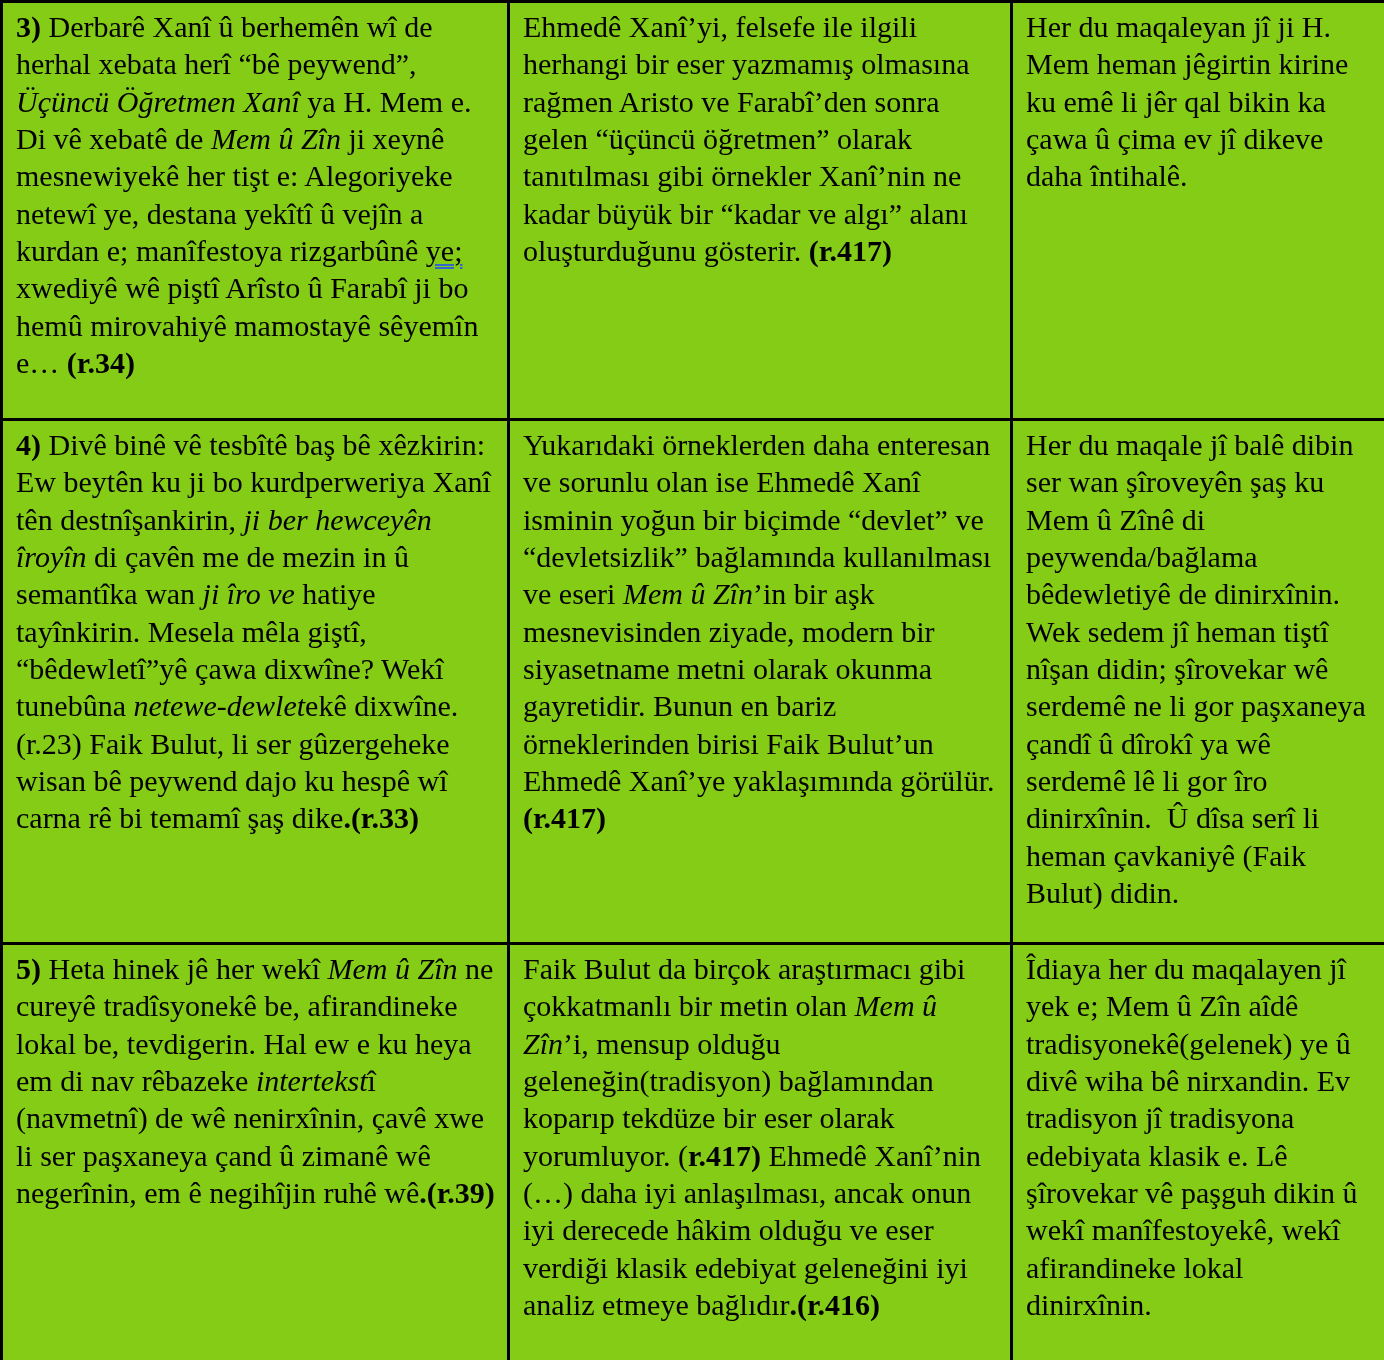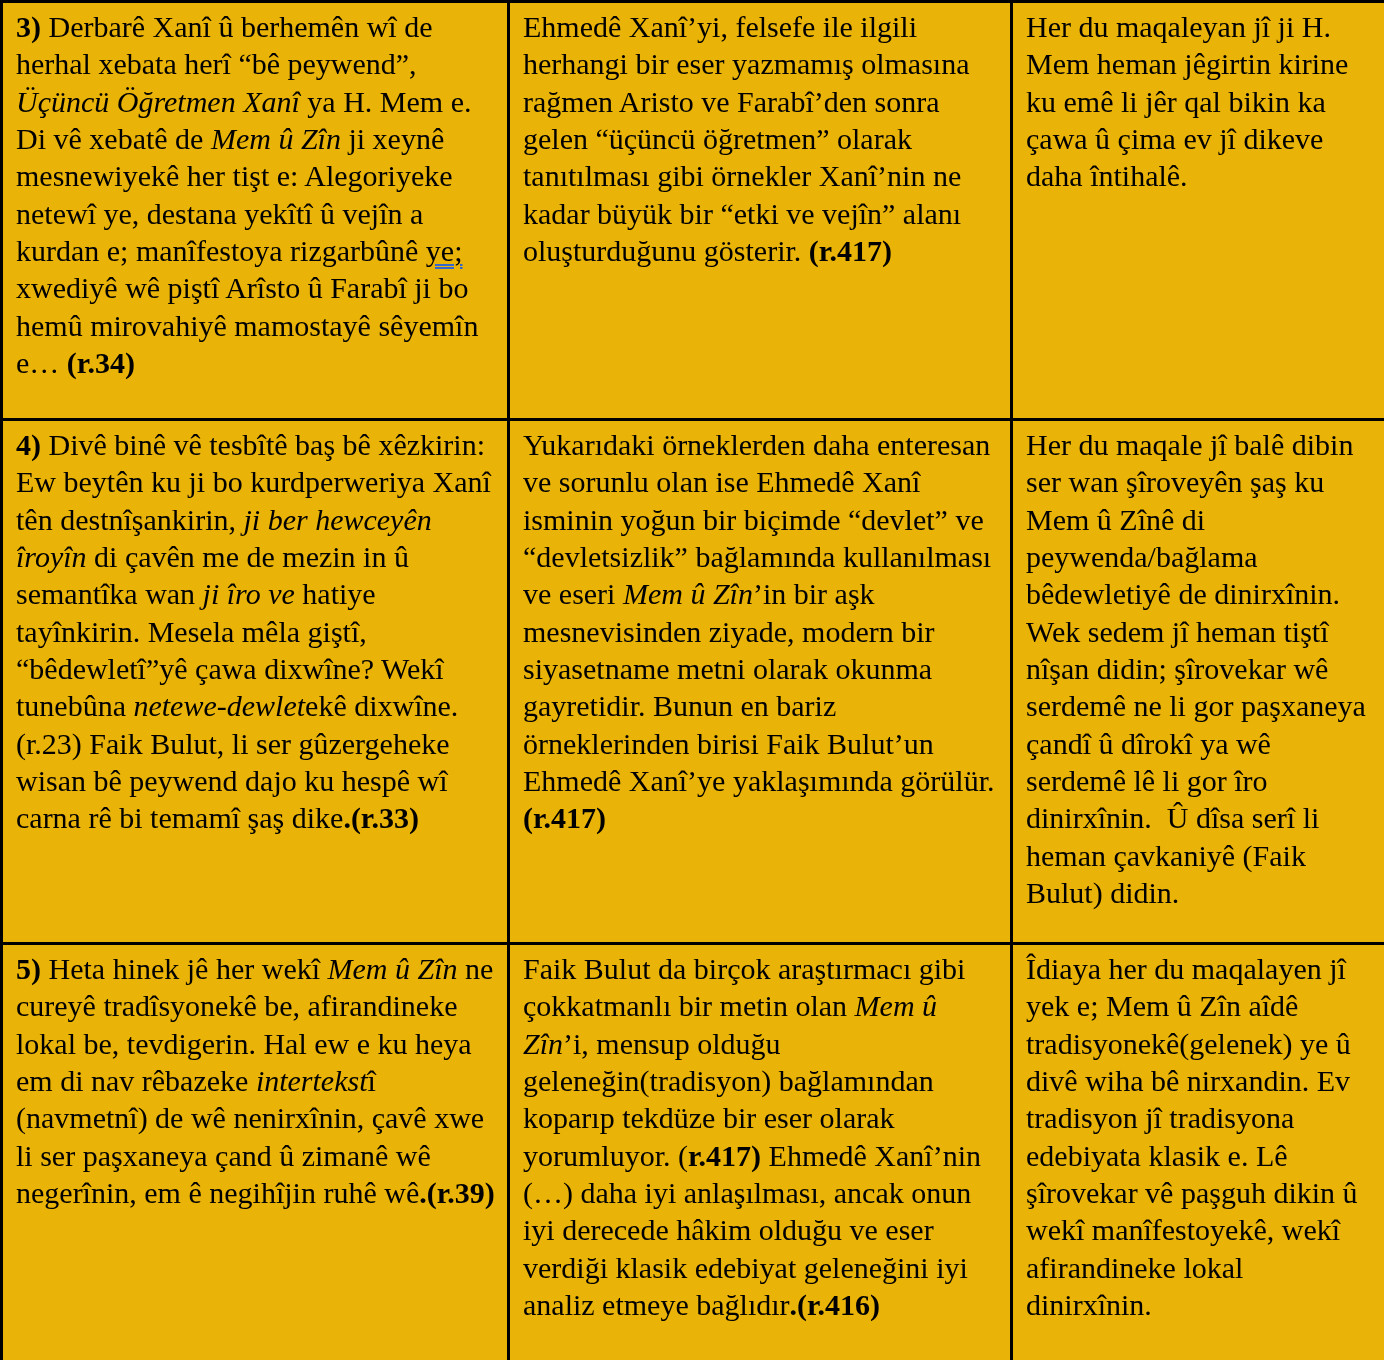--- a/index.html
+++ b/index.html
@@ -4,21 +4,21 @@
 <style>
   html, body {
     margin: 0;
     padding: 0;
     background: #ffffff;
   }
   .page {
     width: 1384px;
     height: 1360px;
     box-sizing: border-box;
-    background: #eab308;
+    background: #84cc16;
   }
   table.doc-table {
     border-collapse: collapse;
     table-layout: fixed;
     width: 1384px;
     height: 1360px;
   }
   table.doc-table td {
     border: 3px solid #000000;
     vertical-align: top;
@@ -49,21 +49,21 @@
 <div class="page">
   <table class="doc-table">
     <colgroup>
       <col style="width:507px">
       <col style="width:503px">
       <col style="width:374px">
     </colgroup>
     <tbody>
         <tr class="r1">
           <td><span class="seg seg-b">3)</span><span class="seg"> Derbarê Xanî û berhemên wî de herhal xebata herî “bê peywend”, </span><span class="seg seg-i">Üçüncü Öğretmen Xanî</span><span class="seg"> ya H. Mem e. Di vê xebatê de </span><span class="seg seg-i">Mem û Zîn</span><span class="seg"> ji xeynê mesnewiyekê her tişt e: Alegoriyeke netewî ye, destana yekîtî û vejîn a kurdan e; manîfestoya rizgarbûnê </span><span class="seg seg-u">ye;</span><span class="seg"> xwediyê wê piştî Arîsto û Farabî ji bo hemû mirovahiyê mamostayê sêyemîn e… </span><span class="seg seg-b">(r.34)</span></td>
-          <td><span class="seg">Ehmedê Xanî’yi, felsefe ile ilgili herhangi bir eser yazmamış olmasına rağmen Aristo ve Farabî’den sonra gelen “üçüncü öğretmen” olarak tanıtılması gibi örnekler Xanî’nin ne kadar büyük bir “etki ve vejîn” alanı oluşturduğunu gösterir. </span><span class="seg seg-b">(r.417)</span></td>
+          <td><span class="seg">Ehmedê Xanî’yi, felsefe ile ilgili herhangi bir eser yazmamış olmasına rağmen Aristo ve Farabî’den sonra gelen “üçüncü öğretmen” olarak tanıtılması gibi örnekler Xanî’nin ne kadar büyük bir “kadar ve algı” alanı oluşturduğunu gösterir. </span><span class="seg seg-b">(r.417)</span></td>
           <td><span class="seg">Her du maqaleyan jî ji H. Mem heman jêgirtin kirine ku emê li jêr qal bikin ka çawa û çima ev jî dikeve daha întihalê.</span></td>
         </tr>
         <tr class="r2">
           <td><span class="seg seg-b">4)</span><span class="seg"> Divê binê vê tesbîtê baş bê xêzkirin: Ew beytên ku ji bo kurdperweriya Xanî tên destnîşankirin, </span><span class="seg seg-i">ji ber hewceyên îroyîn</span><span class="seg"> di çavên me de mezin in û semantîka wan </span><span class="seg seg-i">ji îro ve</span><span class="seg"> hatiye tayînkirin. Mesela mêla giştî, “bêdewletî”yê çawa dixwîne? Wekî tunebûna </span><span class="seg seg-i">netewe-dewlet</span><span class="seg">ekê dixwîne. (r.23) Faik Bulut, li ser gûzergeheke wisan bê peywend dajo ku hespê wî carna rê bi temamî şaş dike</span><span class="seg seg-b">.(r.33)</span></td>
           <td><span class="seg">Yukarıdaki örneklerden daha enteresan ve sorunlu olan ise Ehmedê Xanî isminin yoğun bir biçimde “devlet” ve “devletsizlik” bağlamında kullanılması ve eseri </span><span class="seg seg-i">Mem û Zîn</span><span class="seg">’in bir aşk mesnevisinden ziyade, modern bir siyasetname metni olarak okunma gayretidir. Bunun en bariz örneklerinden birisi Faik Bulut’un Ehmedê Xanî’ye yaklaşımında görülür. </span><span class="seg seg-b">(r.417)</span></td>
           <td><span class="seg">Her du maqale jî balê dibin ser wan şîroveyên şaş ku Mem û Zînê di peywenda/bağlama bêdewletiyê de dinirxînin. Wek sedem jî heman tiştî nîşan didin; şîrovekar wê serdemê ne li gor paşxaneya çandî û dîrokî ya wê serdemê lê li gor îro dinirxînin.&nbsp; Û dîsa serî li heman çavkaniyê (Faik Bulut) didin.</span></td>
         </tr>
         <tr class="r3">
           <td><span class="seg seg-b">5)</span><span class="seg"> Heta hinek jê her wekî </span><span class="seg seg-i">Mem û Zîn</span><span class="seg"> ne cureyê tradîsyonekê be, afirandineke lokal be, tevdigerin. Hal ew e ku heya em di nav rêbazeke </span><span class="seg seg-i">intertekst</span><span class="seg">î (navmetnî) de wê nenirxînin, çavê xwe li ser paşxaneya çand û zimanê wê negerînin, em ê negihîjin ruhê wê</span><span class="seg seg-b">.(r.39)</span></td>
           <td><span class="seg">Faik Bulut da birçok araştırmacı gibi çokkatmanlı bir metin olan </span><span class="seg seg-i">Mem û Zîn</span><span class="seg">’i, mensup olduğu geleneğin(tradisyon) bağlamından koparıp tekdüze bir eser olarak yorumluyor. (</span><span class="seg seg-b">r.417)</span><span class="seg"> Ehmedê Xanî’nin (…) daha iyi anlaşılması, ancak onun iyi derecede hâkim olduğu ve eser verdiği klasik edebiyat geleneğini iyi analiz etmeye bağlıdır</span><span class="seg seg-b">.(r.416)</span></td>

